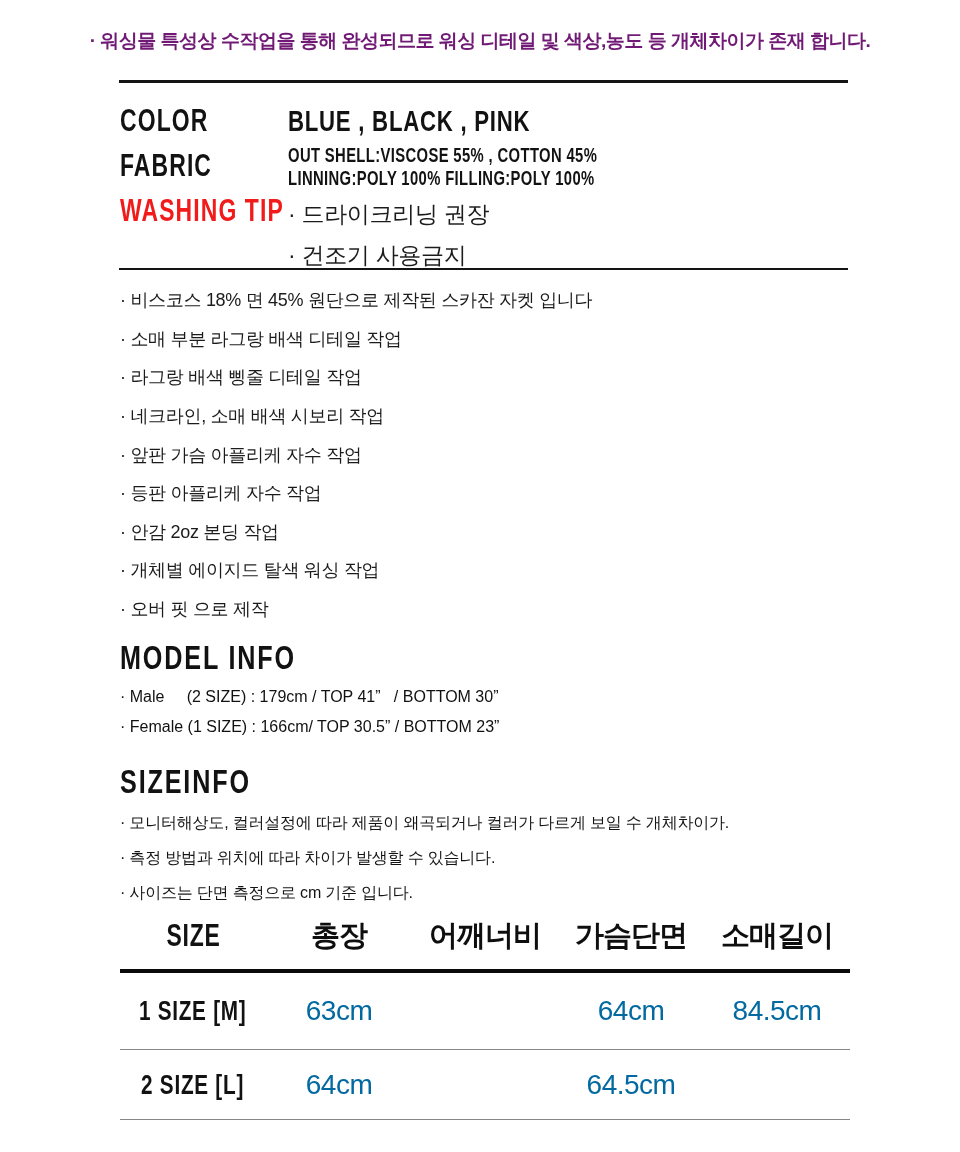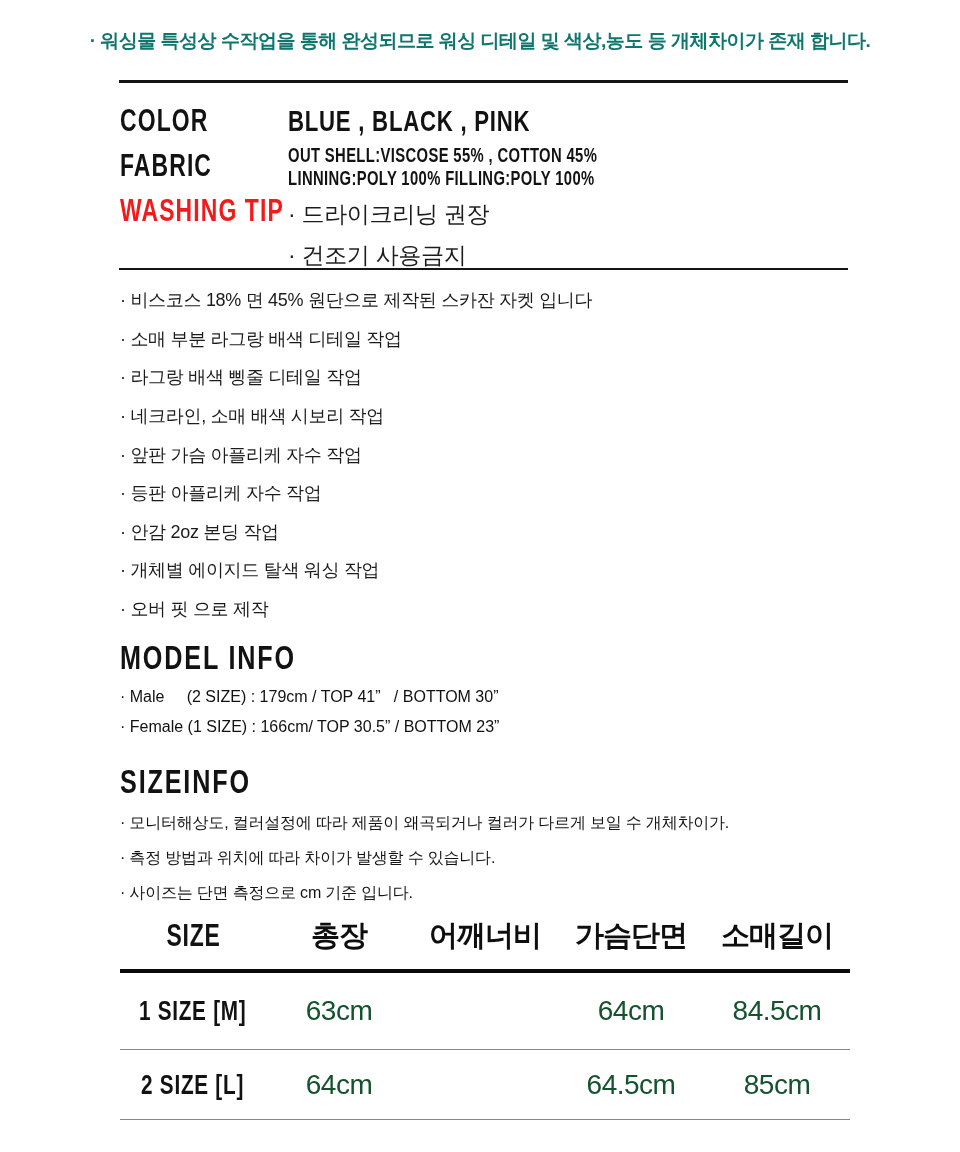--- a/index.html
+++ b/index.html
@@ -73,28 +73,28 @@
     position:absolute; top:903px; left:120px; width:730px;
   }
   .t-row { display:grid; grid-template-columns:20% 20% 20% 20% 20%; align-items:center; }
   .t-head { height:70px; border-bottom:4px solid #0a0a0a; }
   .t-body1 { height:77px; border-bottom:1px solid #878787; }
   .t-body2 { height:70px; border-bottom:1px solid #878787; }
   .t-cell { text-align:center; }
   .th-size { font-size:31px; }
   .th-kr { font-size:29px; font-weight:700; color:#0e0e0e; letter-spacing:-1px; }
   .row-label { font-size:28px; }
-  .data-cell { font-size:28px; font-weight:400; color:#14532d; letter-spacing:-0.5px; }
+  .data-cell { font-size:28px; font-weight:400; color:#0369a1; letter-spacing:-0.5px; }
 </style>
 </head>
 <body>
 
 <div class="page">
 
-  <div class="warning" style="color:#0f766e">· 워싱물 특성상 수작업을 통해 완성되므로 워싱 디테일 및 색상,농도 등 개체차이가 존재 합니다.</div>
+  <div class="warning" style="color:#701a75">· 워싱물 특성상 수작업을 통해 완성되므로 워싱 디테일 및 색상,농도 등 개체차이가 존재 합니다.</div>
 
   <div class="rule r1"></div>
 
   <div class="spec-label lbl-color">
     <span class="cond">COLOR</span>
   </div>
   <div class="spec-value val-color">
     <span class="cond">BLUE , BLACK , PINK</span>
   </div>
 
@@ -164,17 +164,16 @@
       <div class="t-cell data-cell">84.5cm</div>
     </div>
 
     <div class="t-row t-body2">
       <div class="t-cell">
         <span class="cond center row-label">2 SIZE [L]</span>
       </div>
       <div class="t-cell data-cell">64cm</div>
       <div class="t-cell data-cell"></div>
       <div class="t-cell data-cell">64.5cm</div>
-      <div class="t-cell data-cell">85cm</div>
     </div>
   </div>
 
 </div>
 
 </body></html>

